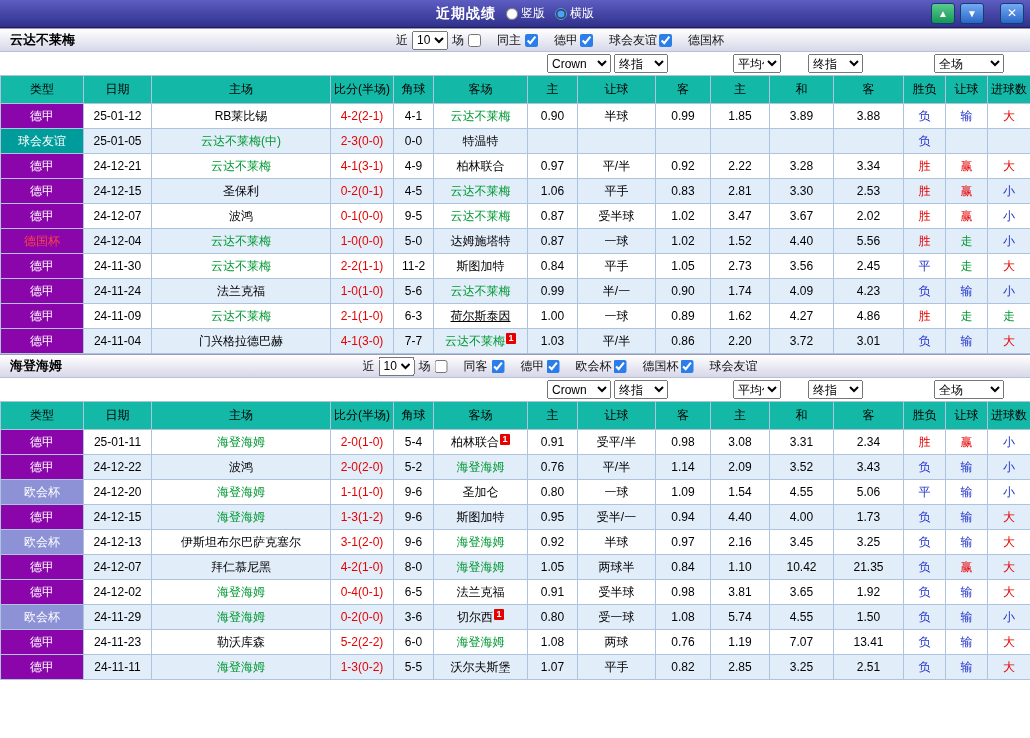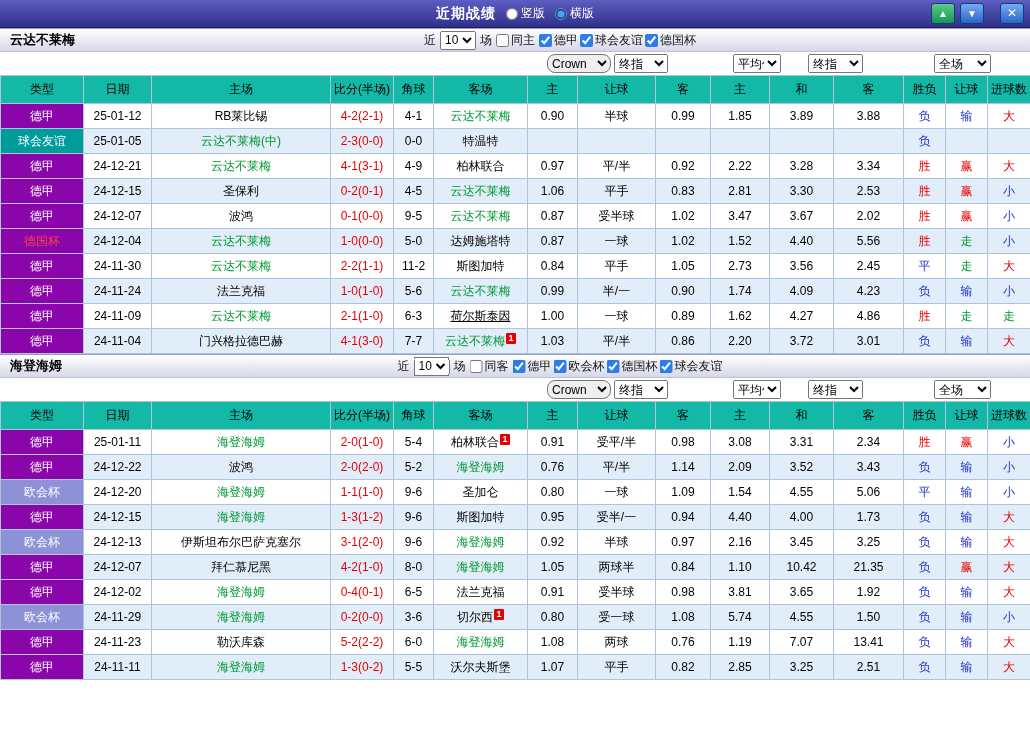--- a/index.html
+++ b/index.html
@@ -22,32 +22,32 @@
   .btn-close{ background: linear-gradient(#74abf2, #2a66c8); margin-left: 16px; font-weight: bold; font-size: 12px; }
 
   
   .section-header { height: 24px; background: linear-gradient(#ffffff, #d7d7e9);
     border-top: 1px solid #9a9ab8; border-bottom: 1px solid #b6c2d8;
     position: relative; display: flex; align-items: center; }
   .team-name { font-weight: bold; padding-left: 10px; font-size: 13px; color: #000; }
   .controls { position: absolute; left: calc(50% + 45px); transform: translateX(-50%);
     display: flex; align-items: center; gap: 4px; white-space: nowrap; color: #111; }
   .controls select { height: 19px; font-size: 12px; }
-  label.chk { display: inline-flex; align-items: center; gap: 2px; cursor: pointer; }
+  label.chk { display: inline-flex; align-items: center; gap: 16px; cursor: pointer; }
   input[type=checkbox] { accent-color: #2b7de9; width: 13px; height: 13px; }
   .league-filters { display: inline-flex; align-items: center; gap: 2px; }
 
   
   .filter-row { height: 23px; position: relative; background: #fff; }
   .filter-row select { position: absolute; top: 2px; height: 19px; font-size: 12px; }
-  .fs-0 { left: 547px; width: 64px; border-radius: 8px; }
+  .fs-0 { left: 547px; width: 64px; }
   .fs-1 { left: 614px; width: 54px; }
   .fs-2 { left: 733px; width: 48px; }
   .fs-3 { left: 808px; width: 55px; }
-  .fs-4 { left: 934px; width: 57px; }
+  .fs-4 { left: 934px; width: 70px; }
 
   
   table { width: 1030px; border-collapse: collapse; table-layout: fixed; }
   th, td { border: 1px solid #aec4de; text-align: center; overflow: hidden; white-space: nowrap; }
   th { height: 28px; background: #14b8a6; font-weight: normal; color: #000;
     white-space: normal; line-height: 13px; padding: 0 1px; }
   td { height: 25px; color: #000; }
   tbody tr:nth-child(even) td { background: #e2edfa; }
   td.t-dejia    { background: #8a06aa !important; color: #fff; }
   td.t-friendly { background: #009c9c !important; color: #fff; }

